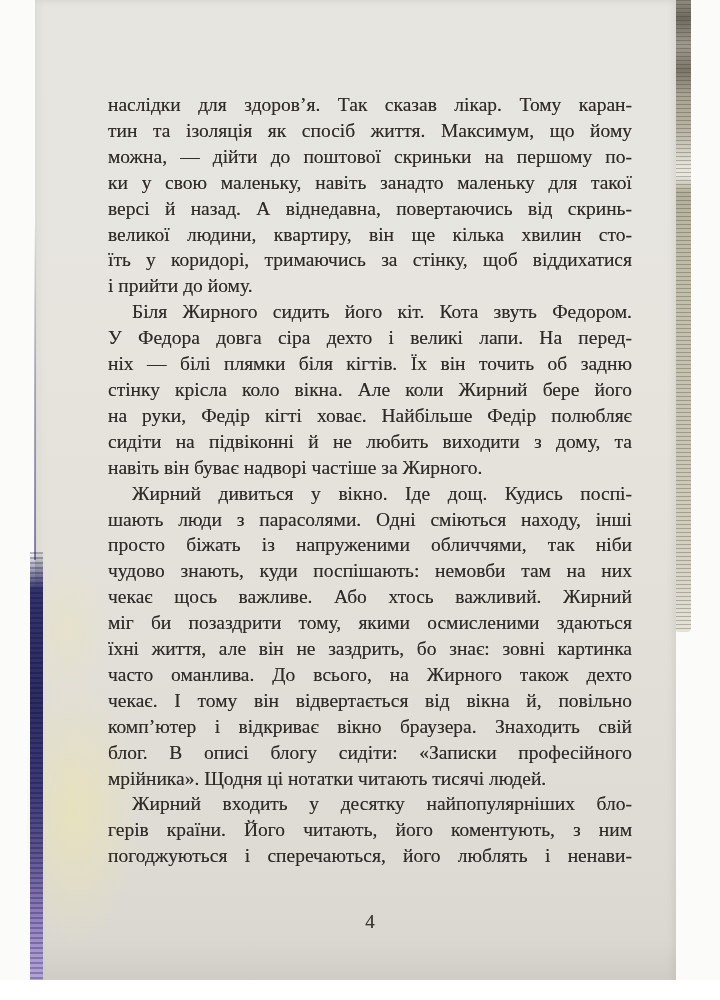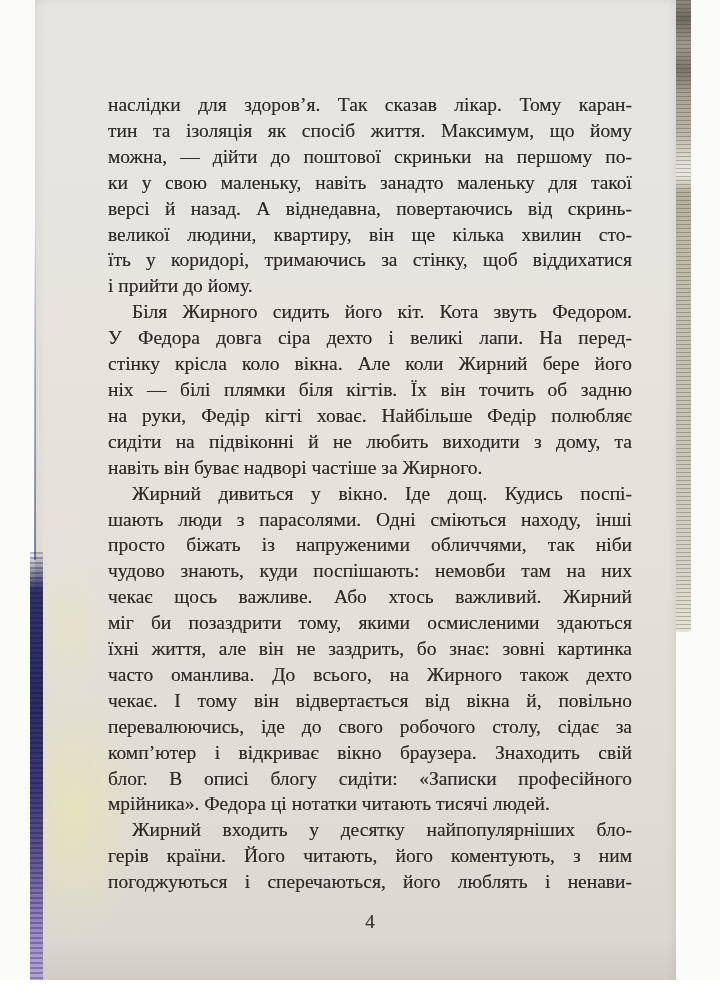--- a/index.html
+++ b/index.html
@@ -107,38 +107,37 @@
         <div class="line">наслідки для здоров’я. Так сказав лікар. Тому каран-</div>
         <div class="line">тин та ізоляція як спосіб життя. Максимум, що йому</div>
         <div class="line">можна, — дійти до поштової скриньки на першому по-</div>
         <div class="line">ки у свою маленьку, навіть занадто маленьку для такої</div>
         <div class="line">версі й назад. А віднедавна, повертаючись від скринь-</div>
         <div class="line">великої людини, квартиру, він ще кілька хвилин сто-</div>
         <div class="line">їть у коридорі, тримаючись за стінку, щоб віддихатися</div>
         <div class="line noj">і прийти до йому.</div>
         <div class="line indent">Біля Жирного сидить його кіт. Кота звуть Федором.</div>
         <div class="line">У Федора довга сіра дехто і великі лапи. На перед-</div>
+        <div class="line">ніх — білі плямки біля кігтів. Їх він точить об задню</div>
         <div class="line">стінку крісла коло вікна. Але коли Жирний бере його</div>
-        <div class="line">ніх — білі плямки біля кігтів. Їх він точить об задню</div>
         <div class="line">на руки, Федір кігті ховає. Найбільше Федір полюбляє</div>
         <div class="line">сидіти на підвіконні й не любить виходити з дому, та</div>
         <div class="line noj">навіть він буває надворі частіше за Жирного.</div>
         <div class="line indent">Жирний дивиться у вікно. Іде дощ. Кудись поспі-</div>
         <div class="line">шають люди з парасолями. Одні сміються находу, інші</div>
         <div class="line">просто біжать із напруженими обличчями, так ніби</div>
         <div class="line">чудово знають, куди поспішають: немовби там на них</div>
         <div class="line">чекає щось важливе. Або хтось важливий. Жирний</div>
         <div class="line">міг би позаздрити тому, якими осмисленими здаються</div>
         <div class="line">їхні життя, але він не заздрить, бо знає: зовні картинка</div>
         <div class="line">часто оманлива. До всього, на Жирного також дехто</div>
         <div class="line">чекає. І тому він відвертається від вікна й, повільно</div>
-        <div class="line">перевалюючись, іде до свого робочого столу, сідає за</div>
         <div class="line">комп’ютер і відкриває вікно браузера. Знаходить свій</div>
         <div class="line">блог. В описі блогу сидіти: «Записки професійного</div>
-        <div class="line noj">мрійника». Федора ці нотатки читають тисячі людей.</div>
+        <div class="line noj">мрійника». Щодня ці нотатки читають тисячі людей.</div>
         <div class="line indent">Жирний входить у десятку найпопулярніших бло-</div>
         <div class="line">герів країни. Його читають, його коментують, з ним</div>
         <div class="line">погоджуються і сперечаються, його люблять і ненави-</div>
       </div>
     <div class="page-number">4</div>
     <div class="bottom-shade"></div>
   </div>
 
   <div class="edge-line"></div>
   <div class="spine"></div>

